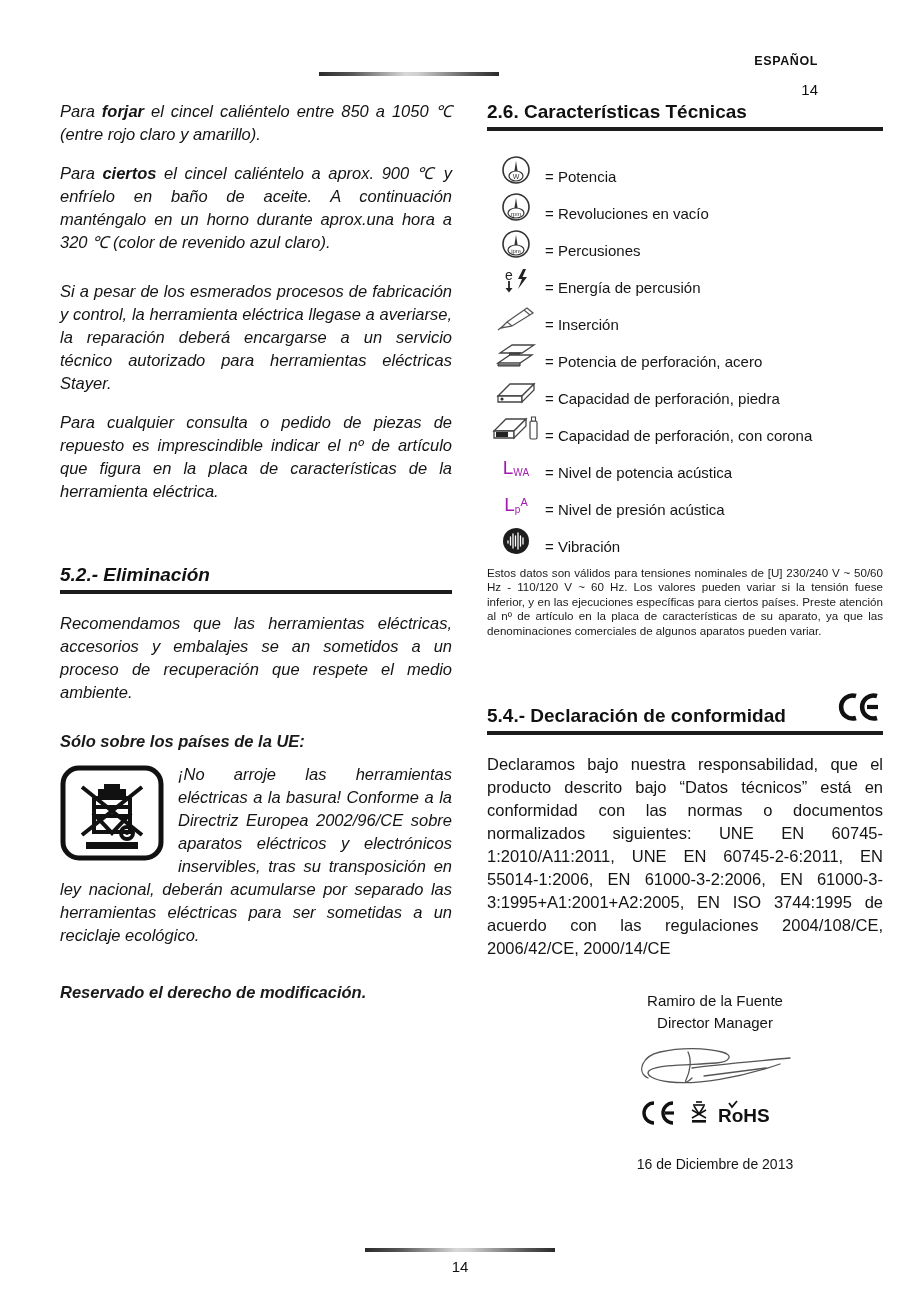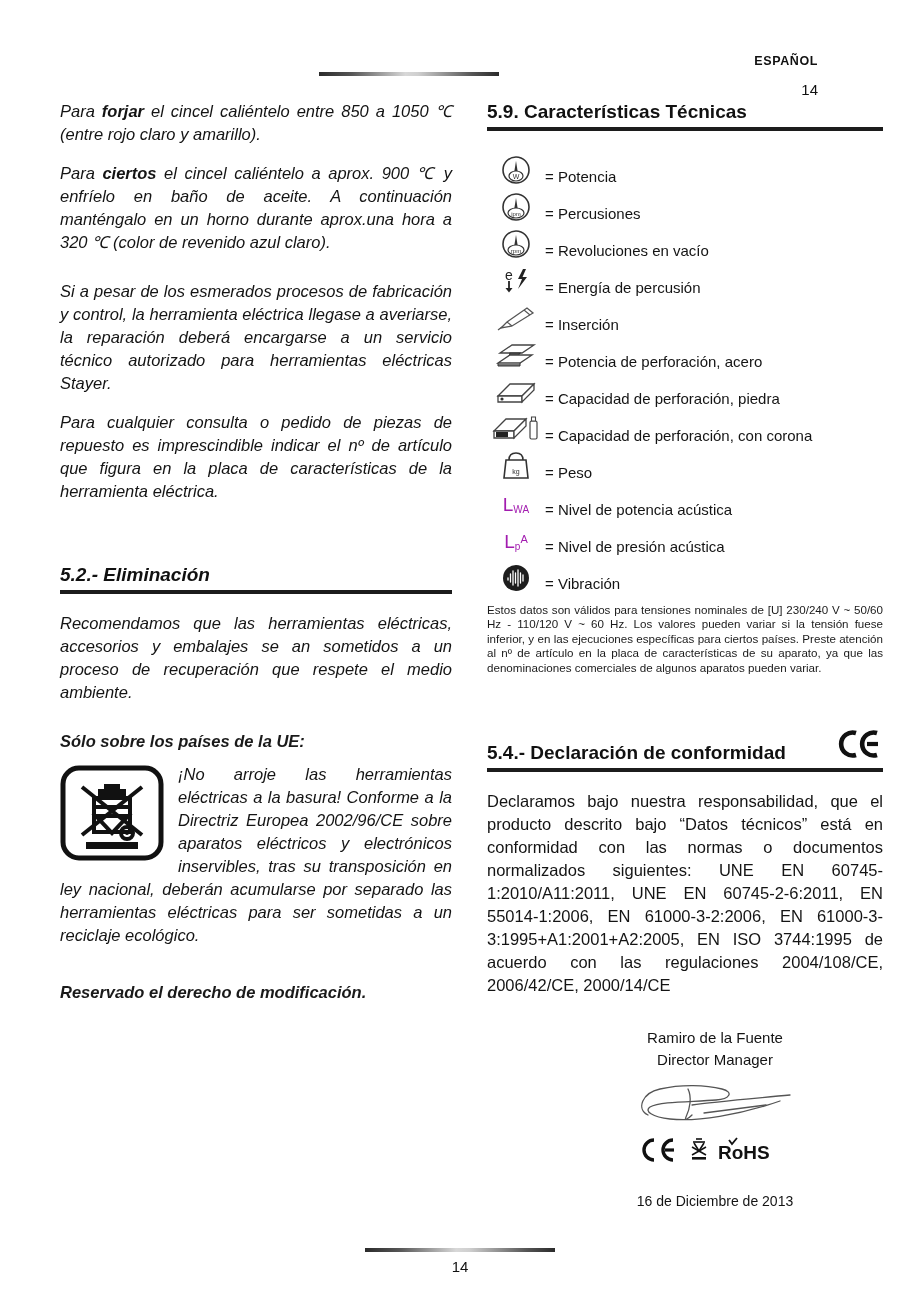--- a/index.html
+++ b/index.html
@@ -139,21 +139,21 @@
     <p class="body-text">¡No arroje las herramientas eléctricas a la basura! Conforme a la Directriz Europea 2002/96/CE sobre aparatos eléctricos y electrónicos inservibles, tras su transposición en ley nacional, deberán acumularse por separado las herramientas eléctricas para ser sometidas a un reciclaje ecológico.</p>
 
     <div style="clear:both;height:18px"></div>
 
     <p class="bold-line">Reservado el derecho de modificación.</p>
   </div>
 
   <div class="col col-right">
 
     <div class="sec-head">
-      <span>5.9. Características Técnicas</span>
+      <span>2.6. Características Técnicas</span>
     </div>
     <div class="sec-rule"></div>
 
     <div>
 
       <div class="sym-row">
         <div class="sym-ico">
           <svg width="32" height="32" viewBox="0 0 32 32">
               <circle cx="16" cy="16" r="13" fill="none" stroke="#333" stroke-width="1.6"></circle>
               <path d="M16 7 L17.6 17 L14.4 17 Z" fill="#333"></path>
@@ -163,36 +163,36 @@
         </div>
         <div class="sym-txt">= Potencia</div>
       </div>
 
       <div class="sym-row">
         <div class="sym-ico">
           <svg width="32" height="32" viewBox="0 0 32 32">
               <circle cx="16" cy="16" r="13" fill="none" stroke="#333" stroke-width="1.6"></circle>
               <path d="M16 7 L17.6 17 L14.4 17 Z" fill="#333"></path>
               <ellipse cx="16" cy="22" rx="8" ry="5" fill="none" stroke="#333" stroke-width="1.2"></ellipse>
-              <text x="16" y="24.5" font-size="6" text-anchor="middle" fill="#333" font-family="Liberation Sans, sans-serif">ipm</text>
-            </svg>
-        </div>
-        <div class="sym-txt">= Percusiones</div>
+              <text x="16" y="24.5" font-size="6" text-anchor="middle" fill="#333" font-family="Liberation Sans, sans-serif">rpm</text>
+            </svg>
+        </div>
+        <div class="sym-txt">= Revoluciones en vacío</div>
       </div>
 
       <div class="sym-row">
         <div class="sym-ico">
           <svg width="32" height="32" viewBox="0 0 32 32">
               <circle cx="16" cy="16" r="13" fill="none" stroke="#333" stroke-width="1.6"></circle>
               <path d="M16 7 L17.6 17 L14.4 17 Z" fill="#333"></path>
               <ellipse cx="16" cy="22" rx="8" ry="5" fill="none" stroke="#333" stroke-width="1.2"></ellipse>
-              <text x="16" y="24.5" font-size="6" text-anchor="middle" fill="#333" font-family="Liberation Sans, sans-serif">rpm</text>
-            </svg>
-        </div>
-        <div class="sym-txt">= Revoluciones en vacío</div>
+              <text x="16" y="24.5" font-size="6" text-anchor="middle" fill="#333" font-family="Liberation Sans, sans-serif">ipm</text>
+            </svg>
+        </div>
+        <div class="sym-txt">= Percusiones</div>
       </div>
 
       <div class="sym-row">
         <div class="sym-ico">
           <svg width="34" height="32" viewBox="0 0 34 32">
               <text x="10" y="15" font-size="14" text-anchor="middle" fill="#222" font-family="Liberation Sans, sans-serif">e</text>
               <path d="M10 16 v10" stroke="#222" stroke-width="1.8"></path>
               <path d="M6.5 23 L10 27.5 L13.5 23" fill="#222"></path>
               <path d="M24 4 L19 14 h4 l-4 10 L28 12 h-4.5 L27 4 z" fill="#222"></path>
             </svg>
@@ -243,30 +243,20 @@
               <path d="M2 20 L2 27 L22 27 L22 20 Z" fill="#fff" stroke="#444" stroke-width="1.3"></path>
               <path d="M22 20 L34 8 L34 15 L22 27 Z" fill="#fff" stroke="#444" stroke-width="1.3"></path>
               <rect x="4" y="21" width="12" height="5" fill="#222"></rect>
               <rect x="38" y="10" width="7" height="18" rx="1.5" fill="#fff" stroke="#444" stroke-width="1.2"></rect>
               <path d="M39.5 6 h4 v4 h-4 z" fill="#fff" stroke="#444" stroke-width="1.1"></path>
             </svg>
         </div>
         <div class="sym-txt">= Capacidad de perforación, con corona</div>
       </div>
 
-      <div class="sym-row">
-        <div class="sym-ico">
-          <svg width="30" height="34" viewBox="0 0 30 34">
-              <path d="M8 12 q0 -7 7 -7 q7 0 7 7" fill="none" stroke="#333" stroke-width="1.6"></path>
-              <path d="M5 12 h20 l2 18 h-24 z" fill="#fff" stroke="#333" stroke-width="1.6"></path>
-              <text x="15" y="26" font-size="7" text-anchor="middle" fill="#333" font-family="Liberation Sans, sans-serif">kg</text>
-            </svg>
-        </div>
-        <div class="sym-txt">= Peso</div>
-      </div>
 
       <div class="sym-row">
         <div class="sym-ico">
           <span class="l-sym">L<sub>WA</sub></span>
         </div>
         <div class="sym-txt">= Nivel de potencia acústica</div>
       </div>
 
       <div class="sym-row">
         <div class="sym-ico">

